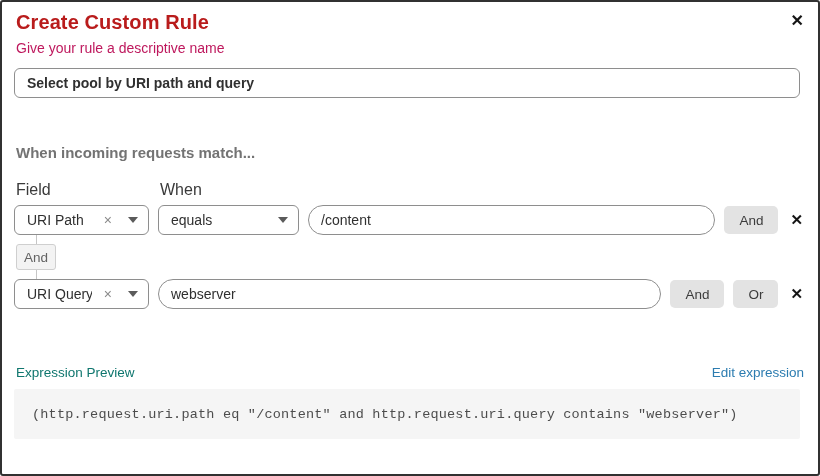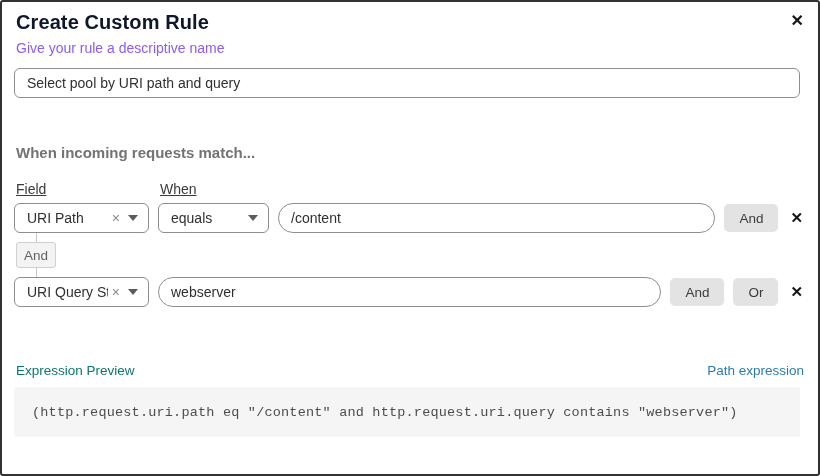--- a/index.html
+++ b/index.html
@@ -8,48 +8,48 @@
     position:relative;
     width:820px; height:476px;
     background:#fff;
     border:2px solid #313131;
     border-radius:3px;
     padding:0 12px;
     overflow:hidden;
   }
   
   .header { display:flex; justify-content:space-between; align-items:flex-start; margin-top:9px; }
-  .title { font-size:20px; font-weight:700; color:#0f172a; letter-spacing:.1px; padding-left:2px;text-align:center; }
+  .title { font-size:20px; font-weight:700; color:#b91c1c; letter-spacing:.1px; padding-left:2px;text-align:center; }
   .close-btn { font-size:16px; font-weight:700; color:#151515; cursor:pointer; line-height:1; padding:2px 2px; }
 
   
   .rule-label { margin-top:19px; padding-left:2px; font-size:15px; color:#2d2d2d; }
-  .rule-hint  { margin-top:6px; padding-left:2px; font-size:14px; color:#8b5cf6; }
+  .rule-hint  { margin-top:6px; padding-left:2px; font-size:14px; color:#be185d; }
   .text-input {
     margin-top:12px; width:786px; height:30px;
     border:1px solid #8e8e8e; border-radius:6px;
     padding:0 12px; font-size:14px; color:#303030;
     font-family:"Liberation Sans", sans-serif;
-    outline:none; background:#fff; display:block;
+    outline:none; background:#fff; display:block;font-weight:bold;
   }
 
   
   .match-heading { margin-top:46px; padding-left:2px; font-size:15px; font-weight:700; color:#737373; }
-  .col-labels { display:flex; margin-top:20px; font-size:14px; color:#3a3a3a; padding-left:2px;text-decoration:underline; }
+  .col-labels { display:flex; margin-top:20px; font-size:16px; color:#3a3a3a; padding-left:2px; }
   .col-labels .c1 { width:144px; }
   .col-labels .c2 { width:143px; }
 
   .match-row { display:flex; align-items:center; margin-top:6px; gap:9px; }
   .select {
     height:30px; border:1px solid #8e8e8e; border-radius:6px;
     display:flex; align-items:center; padding:0 10px 0 12px;
     font-size:14px; color:#303030; background:#fff; cursor:pointer;
   }
-  .select-field { width:135px; }
-  .select-op { width:111px; }
+  .select-field { width:135px;gap:8px; }
+  .select-op { width:141px; }
   .select .lbl { flex:1; white-space:nowrap; overflow:hidden; }
   .remove-x { color:#8a8a8a; font-size:14px; margin:0 8px 0 4px; line-height:1; cursor:pointer; }
   .caret { width:0; height:0; border-left:5px solid transparent; border-right:5px solid transparent; border-top:6px solid #5b5b5b; flex:none; }
   .value-input {
     flex:1; height:30px; border:1px solid #8e8e8e; border-radius:15px;
     padding:0 12px; font-size:14px; color:#303030; outline:none;
     font-family:"Liberation Sans", sans-serif; min-width:0;
   }
   .op-btn {
     height:28px; padding:0 15px; border:none; border-radius:5px;
@@ -128,17 +128,17 @@
       <span class="caret"></span>
     </div>
     <input class="value-input" type="text" value="webserver" style="">
     <button class="op-btn">And</button>
     <button class="op-btn">Or</button>
     <span class="row-delete">✕</span>
   </div>
 
   <div class="expr-head">
     <div class="expr-label">Expression Preview</div>
-    <a class="expr-edit">Path expression</a>
+    <a class="expr-edit">Edit expression</a>
   </div>
   <div class="code-block">(http.request.uri.path eq "/content" and http.request.uri.query contains "webserver")</div>
 
 </div>
 
 </body></html>

